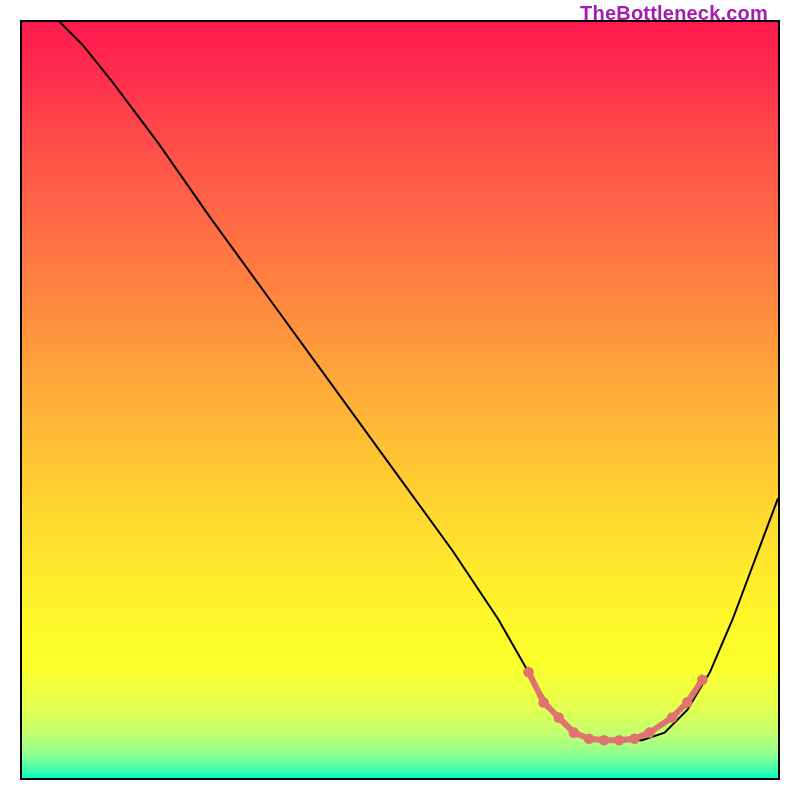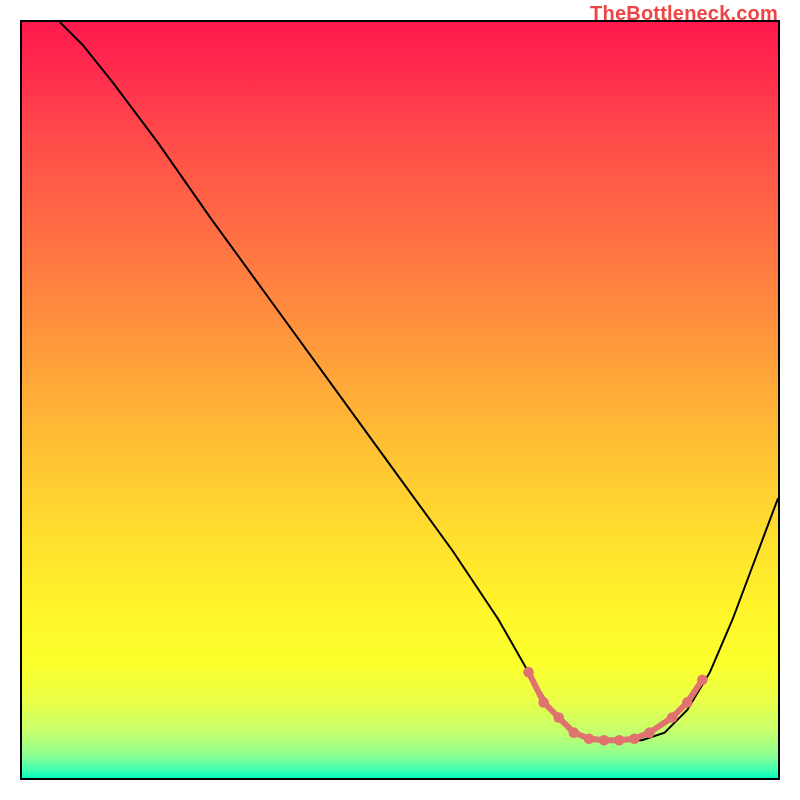--- a/index.html
+++ b/index.html
@@ -51,24 +51,24 @@
   svg.overlay {
     position: absolute;
     left: 0;
     top: 0;
     width: 100%;
     height: 100%;
   }
   .attribution {
     position: absolute;
     top: 2px;
-    right: 22px;
+    right: 32px;
     font-size: 20px;
     font-weight: bold;
-    color: #ef4444;
+    color: #a21caf;
     letter-spacing: 0.2px;
   }
 </style>
 </head>
 <body>
 
 <div class="chart-container">
   <div class="attribution">TheBottleneck.com</div>
   <div class="plot-area">
     <div class="gradient-bg"></div>

